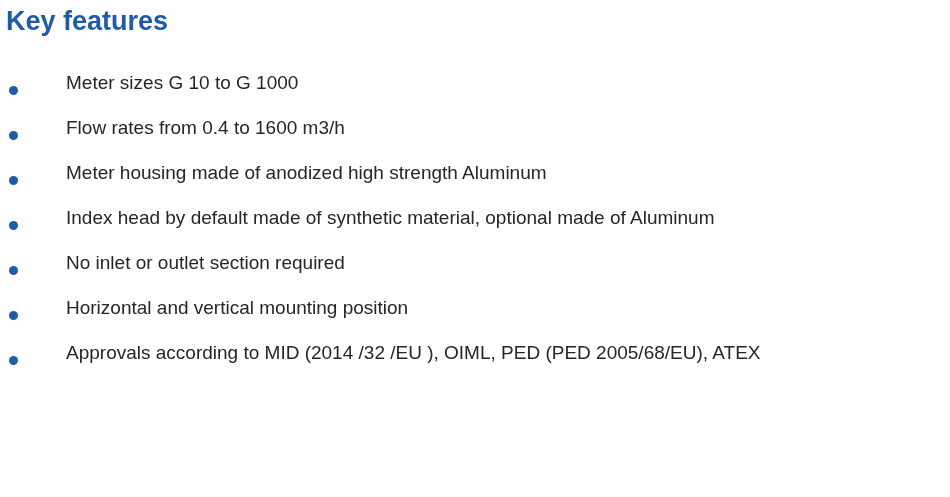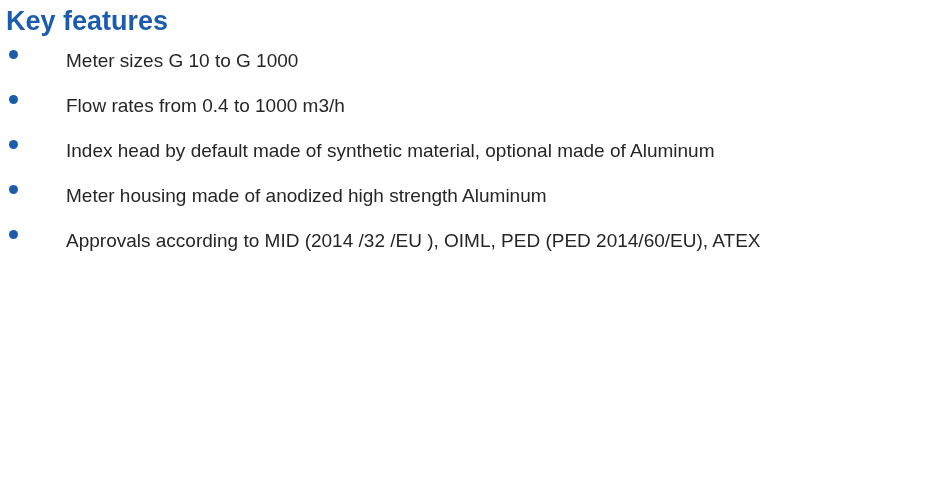--- a/index.html
+++ b/index.html
@@ -26,21 +26,21 @@
     font-weight: 700;
     line-height: 1.15;
     letter-spacing: 0px;
   }
   .features-list {
     list-style: none;
     margin-top: 13px;
   }
   .feature-item {
     display: flex;
-    align-items: flex-start;
+    align-items: flex-end;
     height: 45px;
   }
   .bullet {
     flex: 0 0 auto;
     width: 9px;
     height: 9px;
     border-radius: 50%;
     background: var(--accent);
     margin-left: 3px;
     margin-right: 48px;
@@ -57,28 +57,36 @@
 
 <div class="page">
   <h1 class="page-title">Key features</h1>
   <ul class="features-list">
     <li class="feature-item">
       <span class="bullet"></span>
       <span class="feature-text">Meter sizes G 10 to G 1000</span>
     </li>
     <li class="feature-item">
       <span class="bullet"></span>
-      <span class="feature-text">Flow rates from 0.4 to 1000 m3/h</span>
+      <span class="feature-text">Flow rates from 0.4 to 1600 m3/h</span>
+    </li>
+    <li class="feature-item">
+      <span class="bullet"></span>
+      <span class="feature-text">Meter housing made of anodized high strength Aluminum</span>
     </li>
     <li class="feature-item">
       <span class="bullet"></span>
       <span class="feature-text">Index head by default made of synthetic material, optional made of Aluminum</span>
     </li>
     <li class="feature-item">
       <span class="bullet"></span>
-      <span class="feature-text">Meter housing made of anodized high strength Aluminum</span>
+      <span class="feature-text">No inlet or outlet section required</span>
     </li>
     <li class="feature-item">
       <span class="bullet"></span>
-      <span class="feature-text">Approvals according to MID (2014 /32 /EU ), OIML, PED (PED 2014/60/EU), ATEX</span>
+      <span class="feature-text">Horizontal and vertical mounting position</span>
+    </li>
+    <li class="feature-item">
+      <span class="bullet"></span>
+      <span class="feature-text">Approvals according to MID (2014 /32 /EU ), OIML, PED (PED 2005/68/EU), ATEX</span>
     </li>
   </ul>
 </div>
 
 </body></html>

